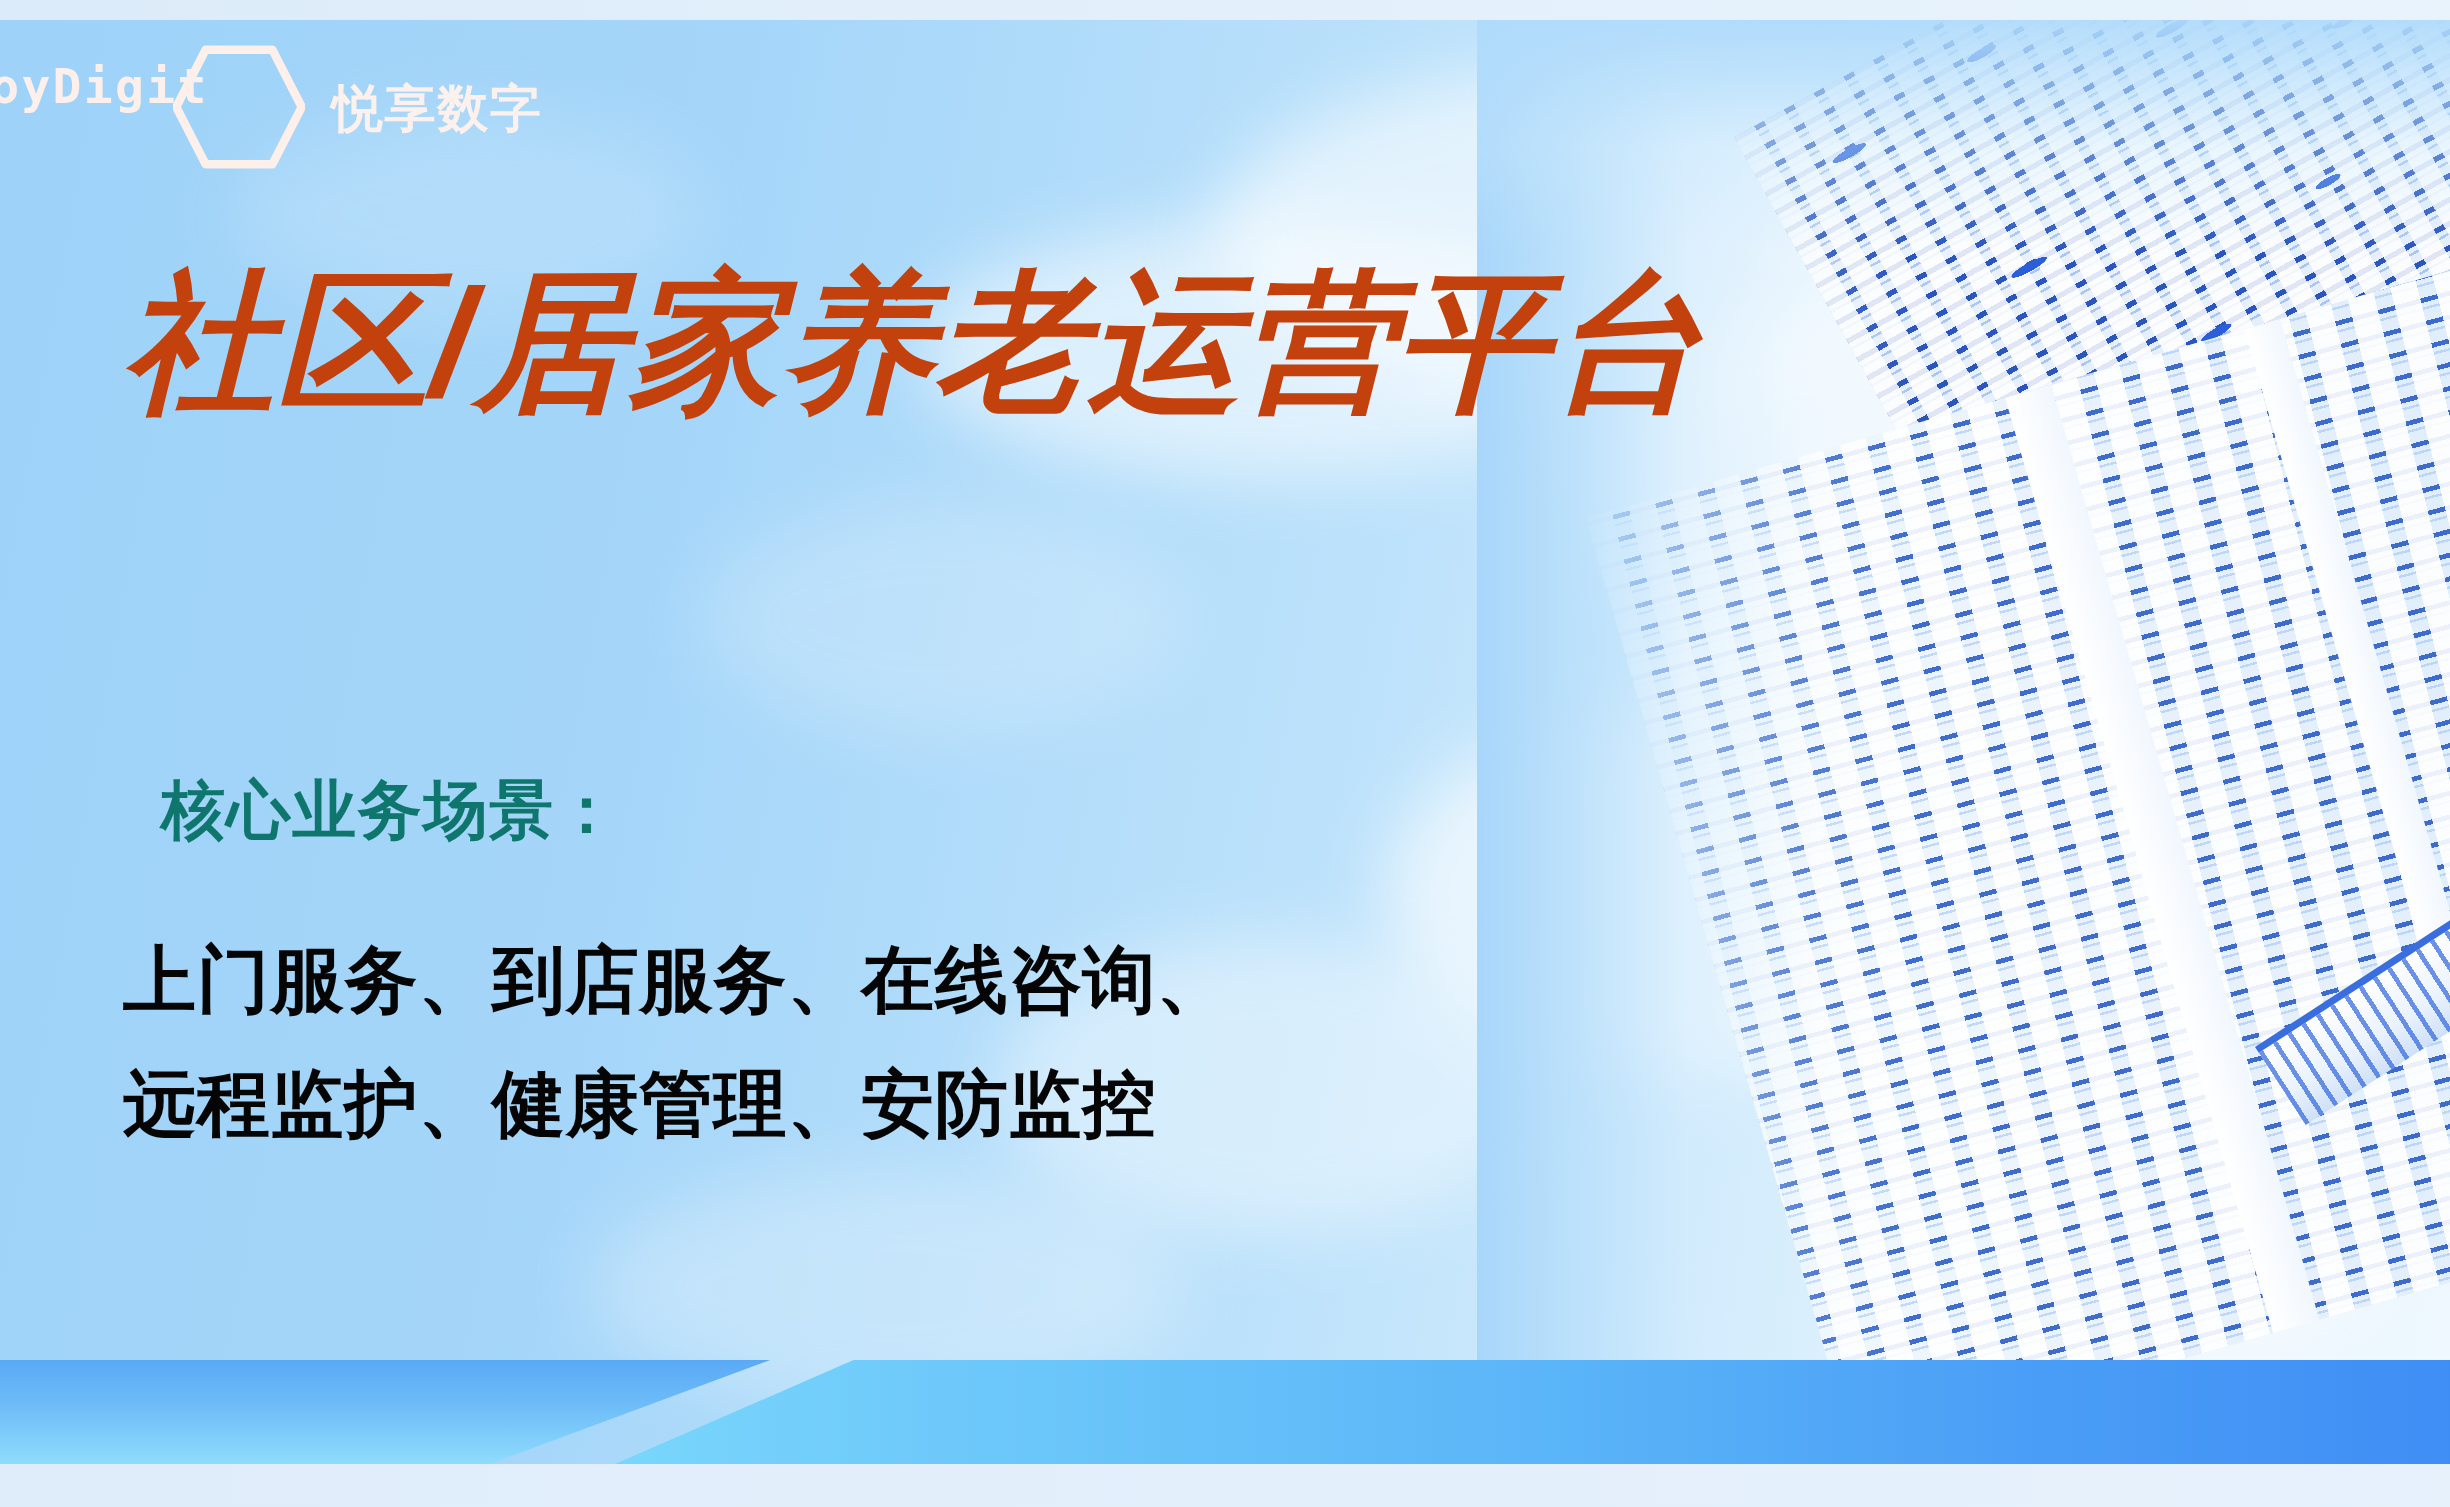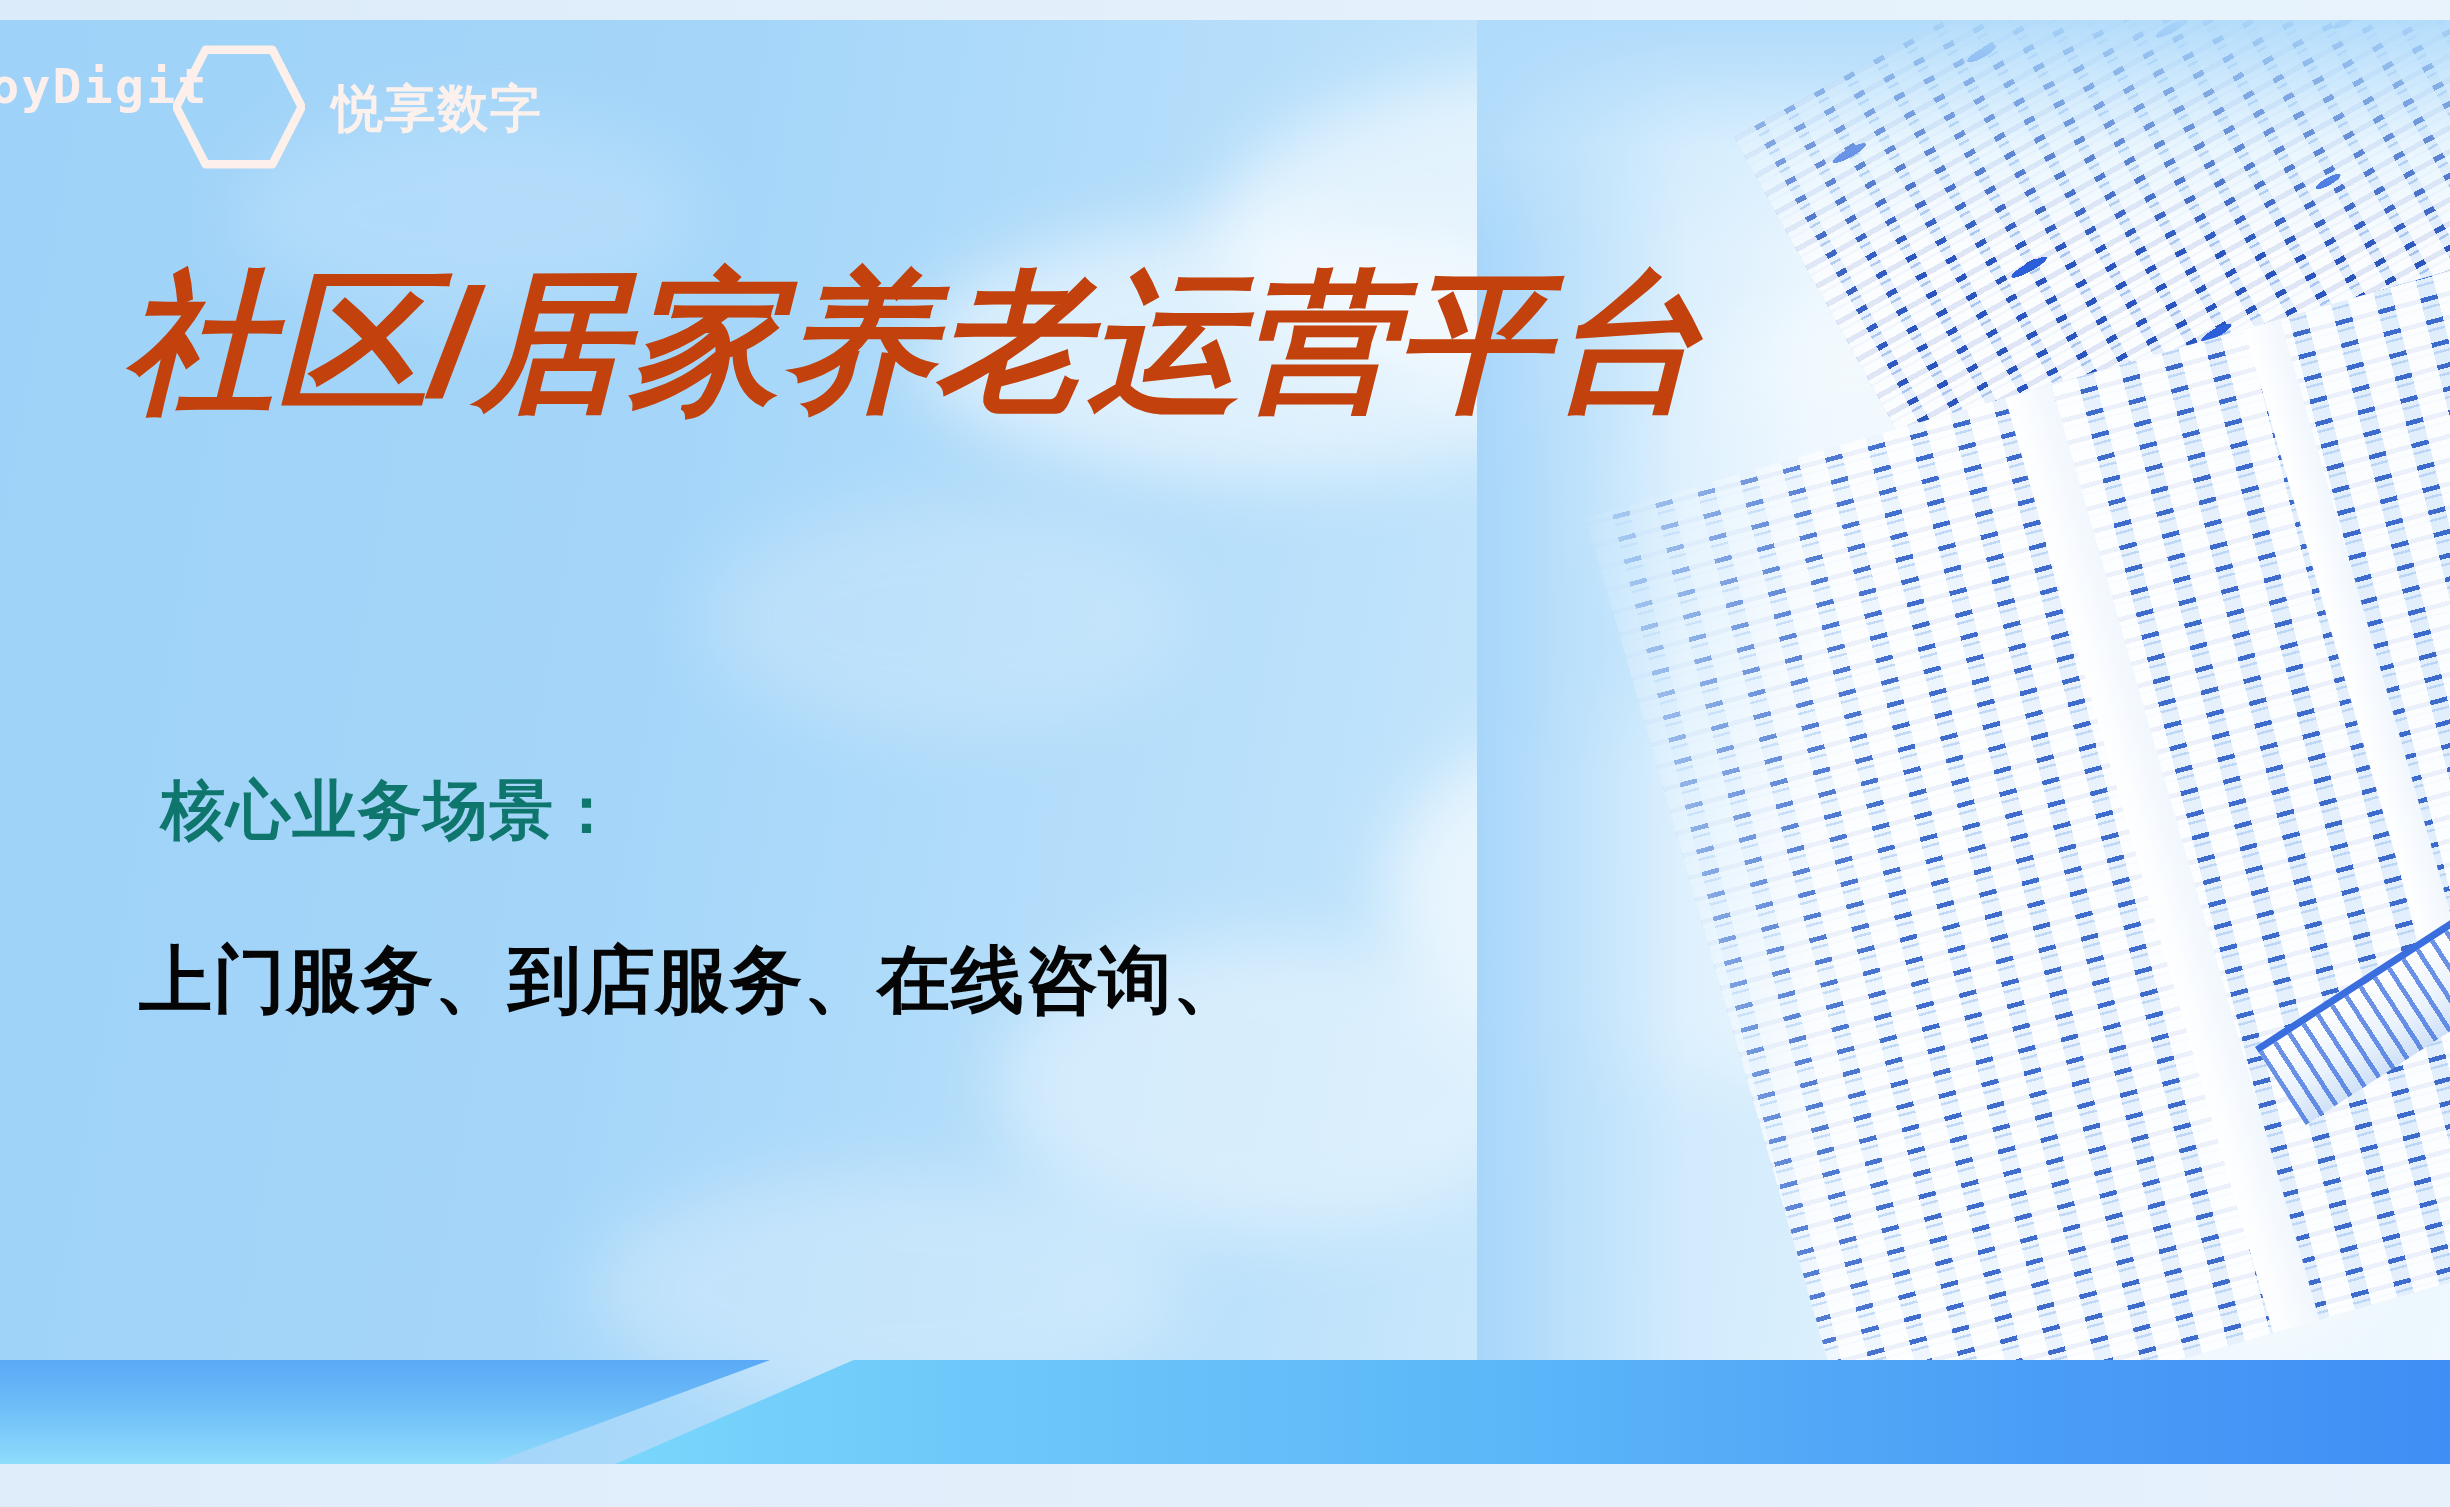--- a/index.html
+++ b/index.html
@@ -196,21 +196,20 @@
     font-style:italic;
   }
   .subhead{
     position:absolute;left:161px;top:778px;z-index:30;
     font-size:64px;font-weight:700;color:#0f766e;letter-spacing:1.6px;line-height:1;
   }
   .bullets{
     position:absolute;left:123px;top:918px;z-index:30;
     font-size:73px;font-weight:600;color:#050505;line-height:1.70;
     letter-spacing:0.8px;
-    margin-left:16px;
   }
   .bullets div{white-space:nowrap;}
 
   
   .deco{position:absolute;left:0;bottom:44px;width:100%;height:104px;z-index:35;}
   .deco-left{
     position:absolute;left:-7.8px;top:0;width:778px;height:104px;
     background:linear-gradient(180deg,#5aa9f6 0%,#6ebdf8 45%,#8fdcfc 100%);
     clip-path:polygon(0 0, 100% 0, 64% 100%, 0 100%);
   }
@@ -274,20 +273,21 @@
     </div>
     <div class="logo-cn">悦享数字</div>
   </div>
 
   <div class="title">社区/居家养老运营平台</div>
 
   <div class="subhead">核心业务场景：</div>
 
   <div class="bullets">
     <div>上门服务、到店服务、在线咨询、</div>
+    <div>远程监护、健康管理、安防监控</div>
   </div>
 
   <div class="deco">
     <div class="deco-left"></div>
     <div class="deco-main"></div>
   </div>
 
 </div>
 
 

